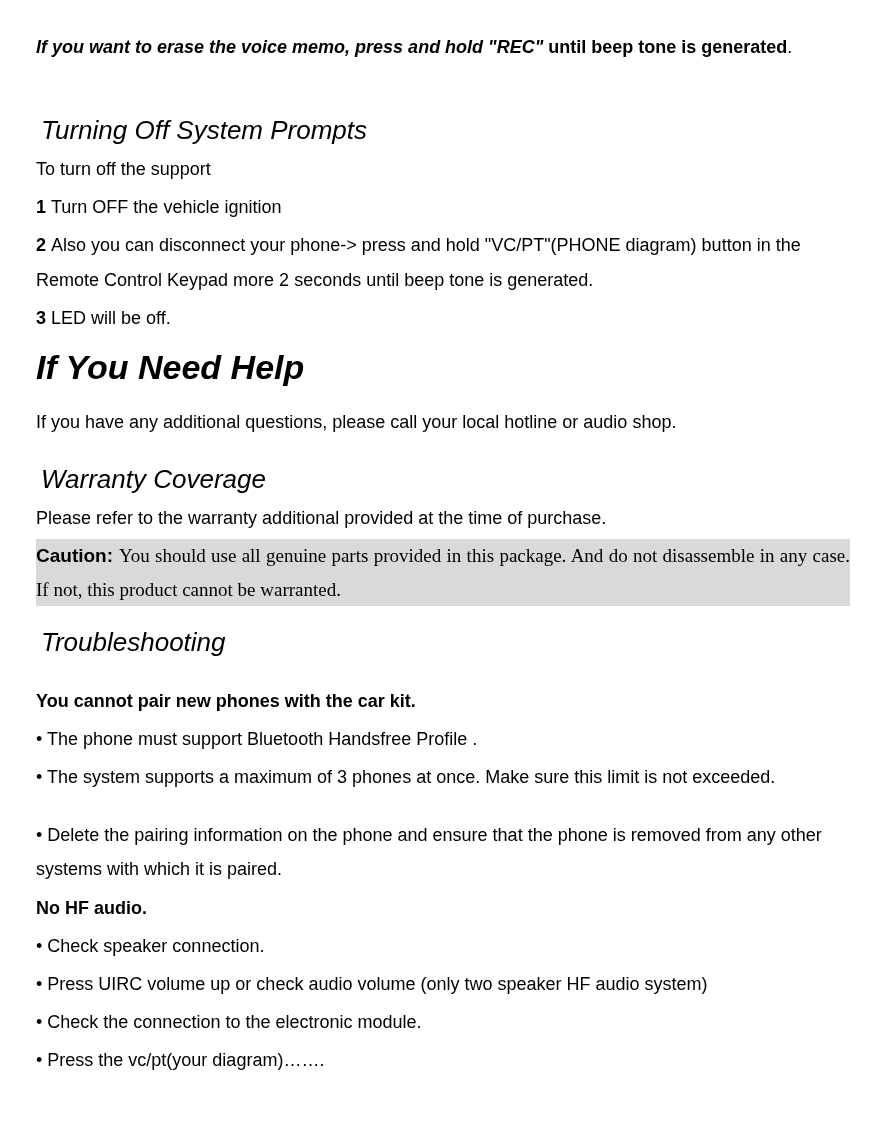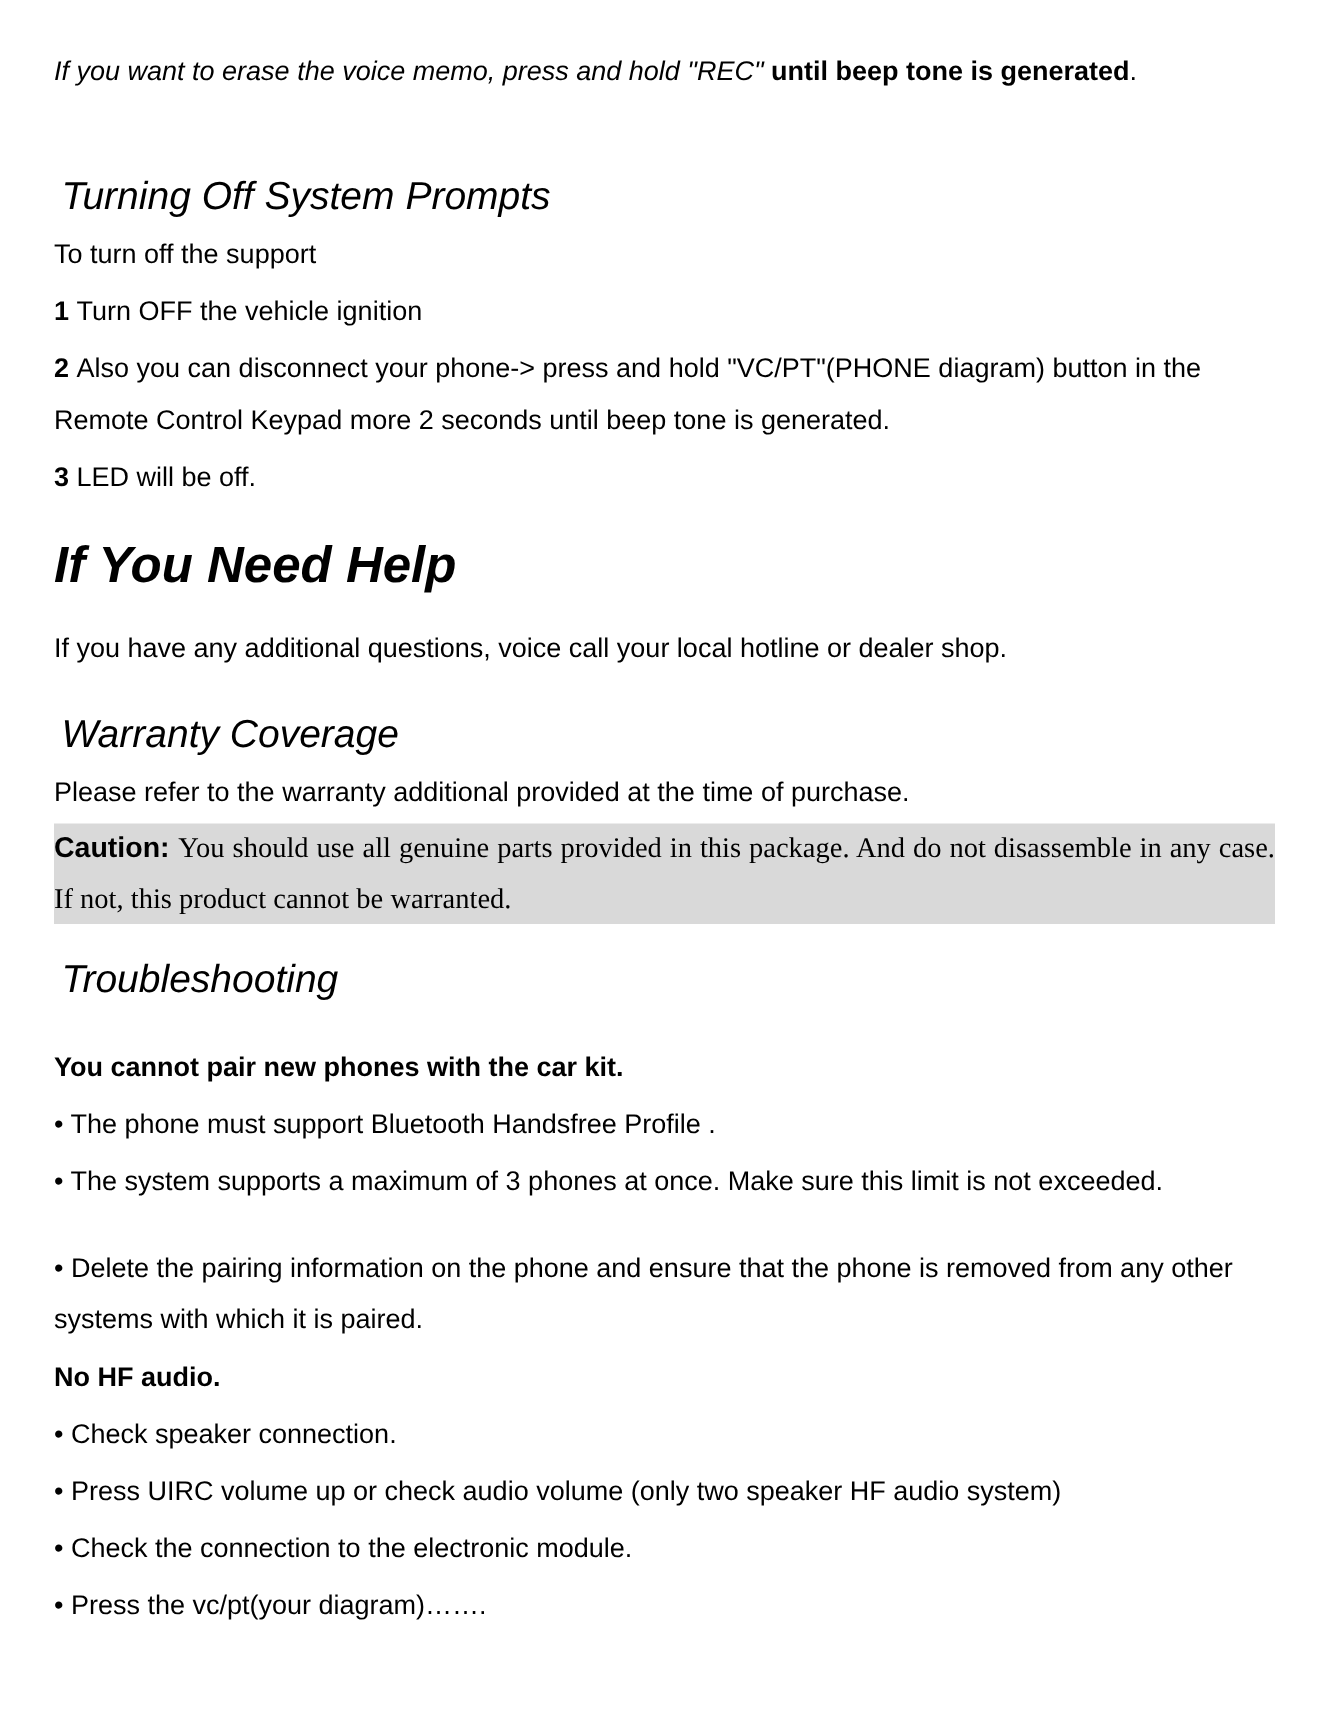--- a/index.html
+++ b/index.html
@@ -11,37 +11,37 @@
       padding: 30px 36px;
       width: 886px;
       box-sizing: border-box;
     }
     .erase-note {
       font-size: 18px;
       margin-bottom: 50px;
     }
     .erase-note .italic-bold {
       font-style: italic;
-      font-weight: normal;
+      font-weight: bold;
     }
     .erase-note .bold {
       font-weight: bold;
     }
     h2.section {
       font-style: italic;
       font-weight: normal;
       font-size: 26px;
       margin: 0 0 4px 5px;
       line-height: 1.3;
     }
     h1.section {
       font-style: italic;
       font-weight: bold;
       font-size: 34px;
-      margin: 20px 0 16px 0;
+      margin: 10px 0 16px 0;
       line-height: 1.3;
     }
     .para {
       margin: 0 0 4px 0;
     }
     .step-num {
       font-weight: bold;
     }
     .caution-block {
       background: #d9d9d9;
@@ -73,21 +73,21 @@
   <span class="step-num">1 </span><span>Turn OFF the vehicle ignition</span>
 </div>
 <div class="para">
   <span class="step-num">2 </span><span>Also you can disconnect your phone-&gt;   press and hold "VC/PT"(PHONE diagram) button in the Remote Control Keypad more 2 seconds until beep tone is generated.</span>
 </div>
 <div class="para">
   <span class="step-num">3 </span><span>LED will be off.</span>
 </div>
 
 <h1 class="section">If You Need Help</h1>
-<div class="para">If you have any additional questions, voice call your local hotline or dealer shop.</div>
+<div class="para">If you have any additional questions, please call your local hotline or audio shop.</div>
 
 <div class="gap-md"></div>
 
 <h2 class="section">Warranty Coverage</h2>
 <div class="para">Please refer to the warranty additional provided at the time of purchase.</div>
 <div class="caution-block">
   <span class="caution-label">Caution: </span><span>You should use all genuine parts provided in this package.  And do not disassemble in any case.  If not, this product cannot be warranted.</span>
 </div>
 
 <h2 class="section">Troubleshooting</h2>

